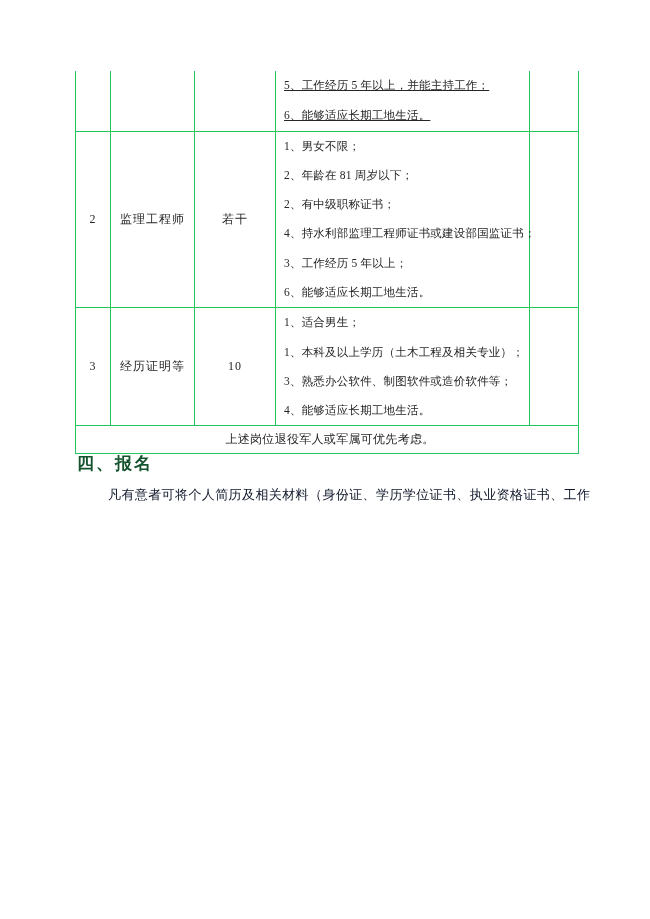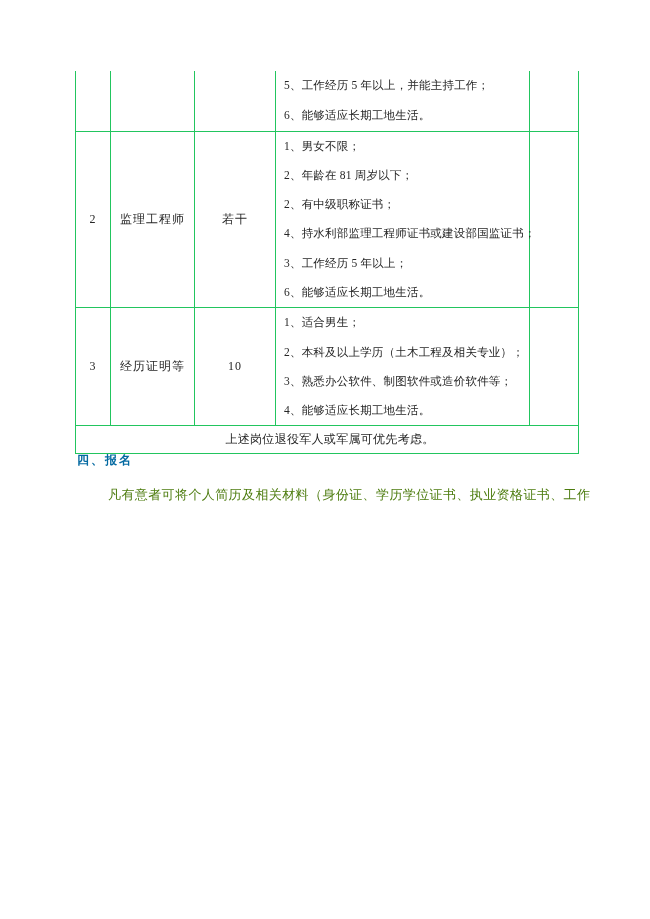--- a/index.html
+++ b/index.html
@@ -12,48 +12,48 @@
   
   .doc-table {
     position:absolute; left:75px; top:71px; width:503px;
     border-collapse:collapse; table-layout:fixed;
   }
   .doc-table td {
     border:1px solid #22c55e;
     padding:0; vertical-align:middle;
     font-size:12px;
   }
-  .doc-table tr.row-cont td { border-top:none; }
+  .doc-table tr.row-cont td { border-top:none;text-decoration:underline; }
   .col-seq  { width:35px; }
   .col-pos  { width:84px; }
   .col-cnt  { width:81px; }
   .col-req  { width:254px; }
   .col-note { width:49px; }
   .cell-center { text-align:center; letter-spacing:1px; }
   .cell-req { padding-left:8px !important; }
   .req-line {
     line-height:29.3px; font-size:11.5px;
     white-space:nowrap; letter-spacing:0.2px;
   }
   tr.row-cont   { height:60px; }
   tr.row-job2   { height:176px; }
   tr.row-job3   { height:115px; }
   tr.row-footer { height:28px; }
   .footer-cell  { padding-left:6px !important; font-size:11.5px; letter-spacing:0.3px;text-align:center; }
   
   .sec-heading {
     position:absolute; left:77px; top:452px;
     font-family:"Liberation Sans","DejaVu Sans",sans-serif;
-    font-weight:bold; font-size:12px; letter-spacing:2px;
-    color:#0369a1;
+    font-weight:bold; font-size:17px; letter-spacing:2px;
+    color:#14532d;
     text-align:center;
   }
   .apply-para {
     position:absolute; left:75px; top:481px; width:505px;
-    font-size:13px; line-height:28px; color:#4d7c0f;
+    font-size:13px; line-height:28px; color:#0f172a;
   }
   .para-line1 { text-indent:33px; letter-spacing:0.4px; white-space:nowrap; }
   .para-line2 { letter-spacing:0.2px; white-space:nowrap; }
 </style>
 </head>
 <body>
 
 <table class="doc-table">
   <colgroup>
     <col class="col-seq">
@@ -86,21 +86,21 @@
       <div class="req-line">6、能够适应长期工地生活。</div>
     </td>
     <td></td>
   </tr>
   <tr class="row-job3">
     <td class="cell-center">3</td>
     <td class="cell-center">经历证明等</td>
     <td class="cell-center">10</td>
     <td class="cell-req">
       <div class="req-line">1、适合男生；</div>
-      <div class="req-line">2、本科及以上学历（土木工程及相关专业）；</div>
+      <div class="req-line">1、本科及以上学历（土木工程及相关专业）；</div>
       <div class="req-line">3、熟悉办公软件、制图软件或造价软件等；</div>
       <div class="req-line">4、能够适应长期工地生活。</div>
     </td>
     <td></td>
   </tr>
   <tr class="row-footer">
     <td colspan="5" class="footer-cell">上述岗位退役军人或军属可优先考虑。</td>
   </tr>
 </tbody>
   </table>

